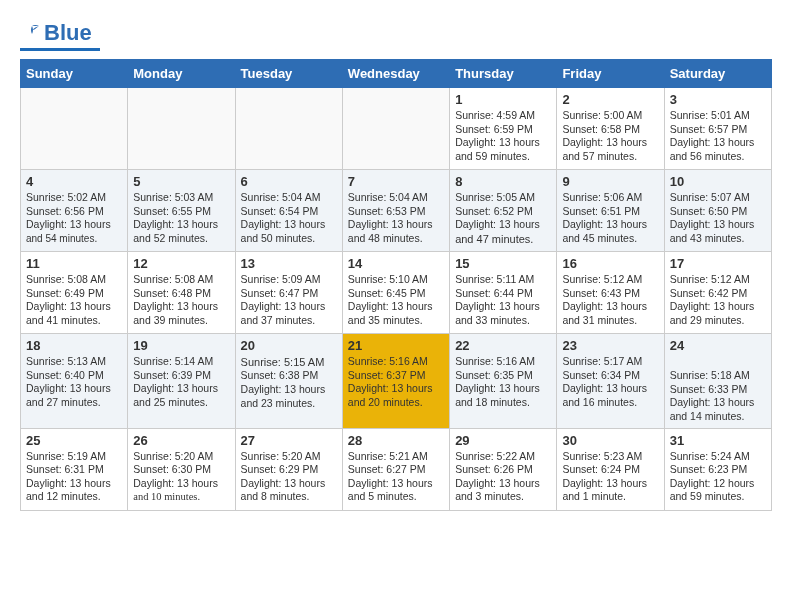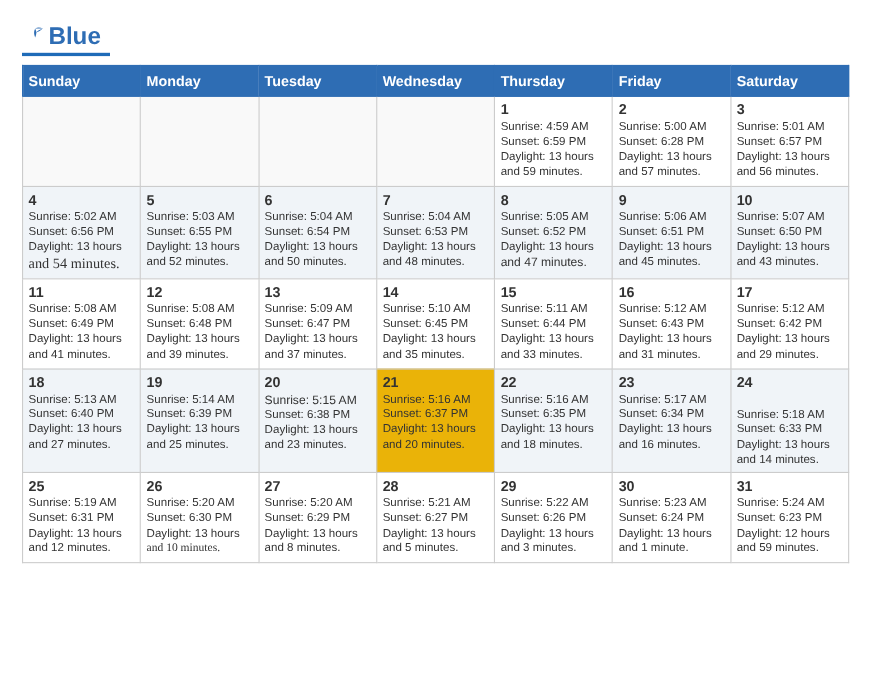--- a/index.html
+++ b/index.html
@@ -114,39 +114,39 @@
         <td>
           <span class="day-number">1</span>
           <div style="font-size: 10.5px; line-height: 1.3;">Sunrise: 4:59 AM</div>
           <div style="font-size: 10.5px; line-height: 1.3;">Sunset: 6:59 PM</div>
           <div style="font-size: 10.5px; line-height: 1.3;">Daylight: 13 hours</div>
           <div style="font-size: 10.5px; line-height: 1.3;">and 59 minutes.</div>
         </td>
         <td>
           <span class="day-number">2</span>
           <div style="font-size: 10.5px; line-height: 1.3;">Sunrise: 5:00 AM</div>
-          <div style="font-size: 10.5px; line-height: 1.3;">Sunset: 6:28 PM</div>
+          <div style="font-size: 10.5px; line-height: 1.3;">Sunset: 6:58 PM</div>
           <div style="font-size: 10.5px; line-height: 1.3;">Daylight: 13 hours</div>
           <div style="font-size: 10.5px; line-height: 1.3;">and 57 minutes.</div>
         </td>
         <td>
           <span class="day-number">3</span>
           <div style="font-size: 10.5px; line-height: 1.3;">Sunrise: 5:01 AM</div>
           <div style="font-size: 10.5px; line-height: 1.3;">Sunset: 6:57 PM</div>
           <div style="font-size: 10.5px; line-height: 1.3;">Daylight: 13 hours</div>
           <div style="font-size: 10.5px; line-height: 1.3;">and 56 minutes.</div>
         </td>
       </tr>
       <tr>
         <td style="background: rgb(240, 244, 248);">
           <span class="day-number">4</span>
           <div style="font-size: 10.5px; line-height: 1.3;">Sunrise: 5:02 AM</div>
           <div style="font-size: 10.5px; line-height: 1.3;">Sunset: 6:56 PM</div>
           <div style="font-size: 10.5px; line-height: 1.3;">Daylight: 13 hours</div>
-          <div style="font-size: 13px; line-height: 1.3; font-family: Liberation Serif, serif;">and 54 minutes.</div>
+          <div style="font-size: 10px; line-height: 1.3;">and 54 minutes.</div>
         </td>
         <td style="background: rgb(240, 244, 248);">
           <span class="day-number">5</span>
           <div style="font-size: 10.5px; line-height: 1.3;">Sunrise: 5:03 AM</div>
           <div style="font-size: 10.5px; line-height: 1.3;">Sunset: 6:55 PM</div>
           <div style="font-size: 10.5px; line-height: 1.3;">Daylight: 13 hours</div>
           <div style="font-size: 10.5px; line-height: 1.3;">and 52 minutes.</div>
         </td>
         <td style="background: rgb(240, 244, 248);">
           <span class="day-number">6</span>

